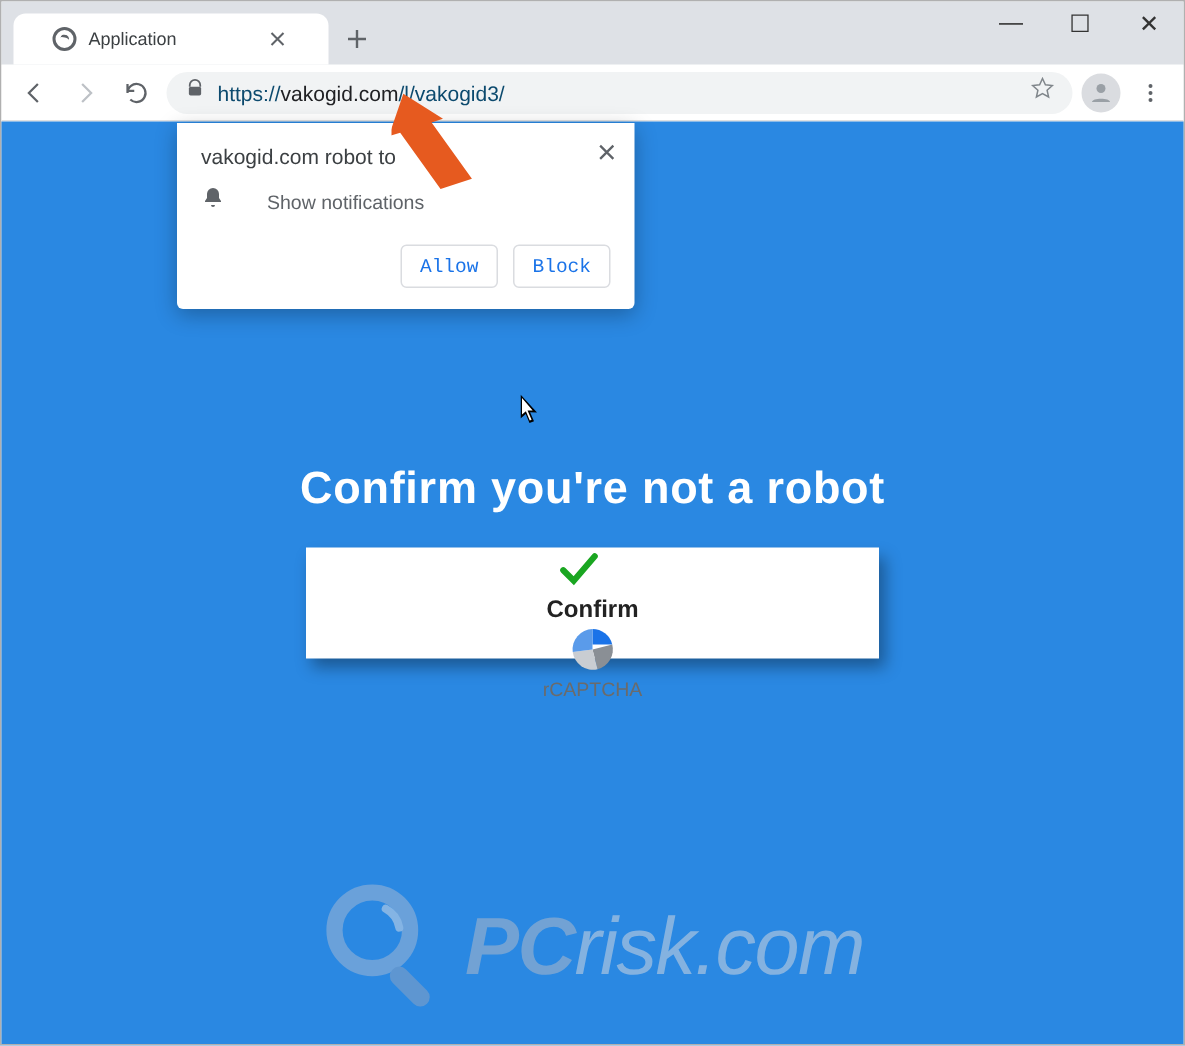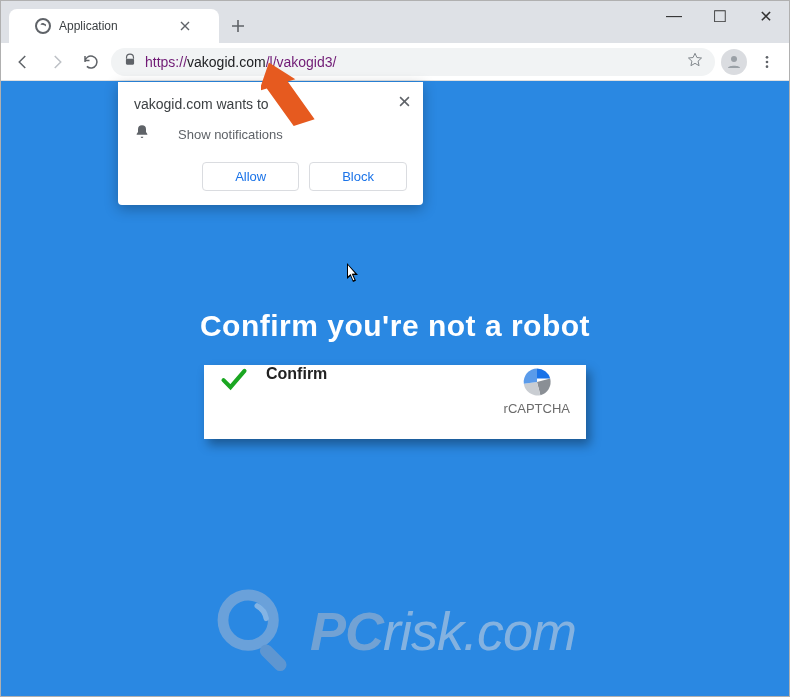--- a/index.html
+++ b/index.html
@@ -19,48 +19,48 @@
 .win-controls { position: absolute; right: 0; top: 0; display: flex; }
 .win-btn { width: 46px; height: 30px; display: flex; align-items: center; justify-content: center; color: #333; cursor: pointer; }
 
 
 .toolbar { height: 38px; background: #fff; border-bottom: 1px solid #e0e0e0; display: flex; align-items: center; padding: 0 8px; gap: 6px; }
 .nav-btn { width: 28px; height: 28px; display: flex; align-items: center; justify-content: center; color: #5f6368; border-radius: 50%; cursor: pointer; }
 .nav-btn.disabled { color: #bdc1c6; }
 .addr { flex: 1; height: 28px; background: #f1f3f4; border-radius: 14px; display: flex; align-items: center; padding: 0 12px; gap: 8px; color: #5f6368; position: relative; }
 .addr-lock { color: #5f6368; }
 .addr-url { font-size: 14px; color: #202124; }
-.addr-url .proto, .addr-url .path { color: #701a75; }
+.addr-url .proto, .addr-url .path { color: #0c4a6e; }
 .addr-url .host { color: #202124; }
 .addr-star { margin-left: auto; color: #80868b; }
 .avatar { width: 26px; height: 26px; border-radius: 50%; background: #dadce0; display: flex; align-items: center; justify-content: center; }
 .menu-dots { width: 28px; height: 28px; display: flex; align-items: center; justify-content: center; color: #5f6368; cursor: pointer; }
 
 
 .content { position: absolute; top: 80px; left: 0; right: 0; bottom: 0; background: #2a88e2; display: flex; flex-direction: column; align-items: center; }
 
 
 .prompt { position: absolute; top: 81px; left: 117px; width: 305px; background: #fff; border-radius: 0 0 4px 4px; box-shadow: 0 4px 14px rgba(0,0,0,.28); padding: 14px 16px 14px 16px; z-index: 5; }
 .prompt-title { font-size: 14px; color: #3c4043; margin-bottom: 12px; }
 .prompt-row { display: flex; align-items: center; gap: 28px; margin-bottom: 18px; }
 .prompt-row .bell { color: #5f6368; }
 .prompt-row-text { font-size: 13px; color: #5f6368; }
 .prompt-close { position: absolute; top: 10px; right: 10px; width: 18px; height: 18px; display: flex; align-items: center; justify-content: center; color: #5f6368; cursor: pointer; }
 .prompt-btns { display: flex; justify-content: flex-end; gap: 10px; }
-.pbtn { border: 1px solid #dadce0; background: #fff; color: #1a73e8; font-size: 13px; padding: 6px 32px; border-radius: 4px; cursor: pointer; }
+.pbtn { border: 1px solid #dadce0; background: #fff; color: #1a73e8; font-size: 13px; padding: 6px 12px; border-radius: 4px; cursor: pointer; font-family: Liberation Mono, monospace; }
 
 
 .arrow-anno { position: absolute; top: 58px; left: 260px; z-index: 6; pointer-events: none; }
 
 
 .cursor { position: absolute; top: 262px; left: 346px; z-index: 7; pointer-events: none; }
 
 
 .headline { margin-top: 228px; color: #fff; font-size: 30px; font-weight: 700; letter-spacing: .5px; }
-.captcha { margin-top: 22px; width: 382px; height: 74px; background: #fff; box-shadow: 4px 6px 10px rgba(0,0,0,.35); display: flex; padding: 0 16px; cursor: pointer; }
+.captcha { margin-top: 22px; width: 382px; height: 74px; background: #fff; box-shadow: 4px 6px 10px rgba(0,0,0,.35); display: flex; align-items: center; padding: 0 16px; cursor: pointer; flex-direction: column; }
 .check { color: #1aa621; margin-right: 18px; }
 .captcha-label { font-size: 16px; font-weight: 600; color: #222; flex: 1; }
 .rcap { display: flex; flex-direction: column; align-items: center; gap: 2px; }
 .rcap-txt { font-size: 13px; color: #6b6b6b; }
 
 
 .watermark { position: absolute; bottom: 20px; left: 50%; transform: translateX(-50%); display: flex; align-items: center; gap: 6px; opacity: .55; }
 .wm-text { font-size: 54px; font-weight: 700; font-style: italic; color: #aeb9c9; letter-spacing: -1px; }
 .wm-text .light { color: #cfd6e0; font-weight: 400; }
 .wm-mag { width: 90px; height: 90px; }
@@ -159,21 +159,21 @@
       </span>
     </div>
   </div>
 
   <div class="prompt">
     <span class="prompt-close">
       <svg width="11" height="11" viewBox="0 0 10 10">
           <path d="M1 1l8 8M9 1l-8 8" stroke="currentColor" stroke-width="1.4"></path>
         </svg>
     </span>
-    <div class="prompt-title">vakogid.com wants to</div>
+    <div class="prompt-title">vakogid.com robot to</div>
     <div class="prompt-row">
       <span class="bell">
         <svg width="16" height="16" viewBox="0 0 24 24" fill="currentColor">
             <path d="M12 2a6 6 0 0 0-6 6v4l-2 3v1h16v-1l-2-3V8a6 6 0 0 0-6-6zm-2 17a2 2 0 0 0 4 0z"></path>
           </svg>
       </span>
       <span class="prompt-row-text">Show notifications</span>
     </div>
     <div class="prompt-btns">
       <button class="pbtn">Allow</button>

